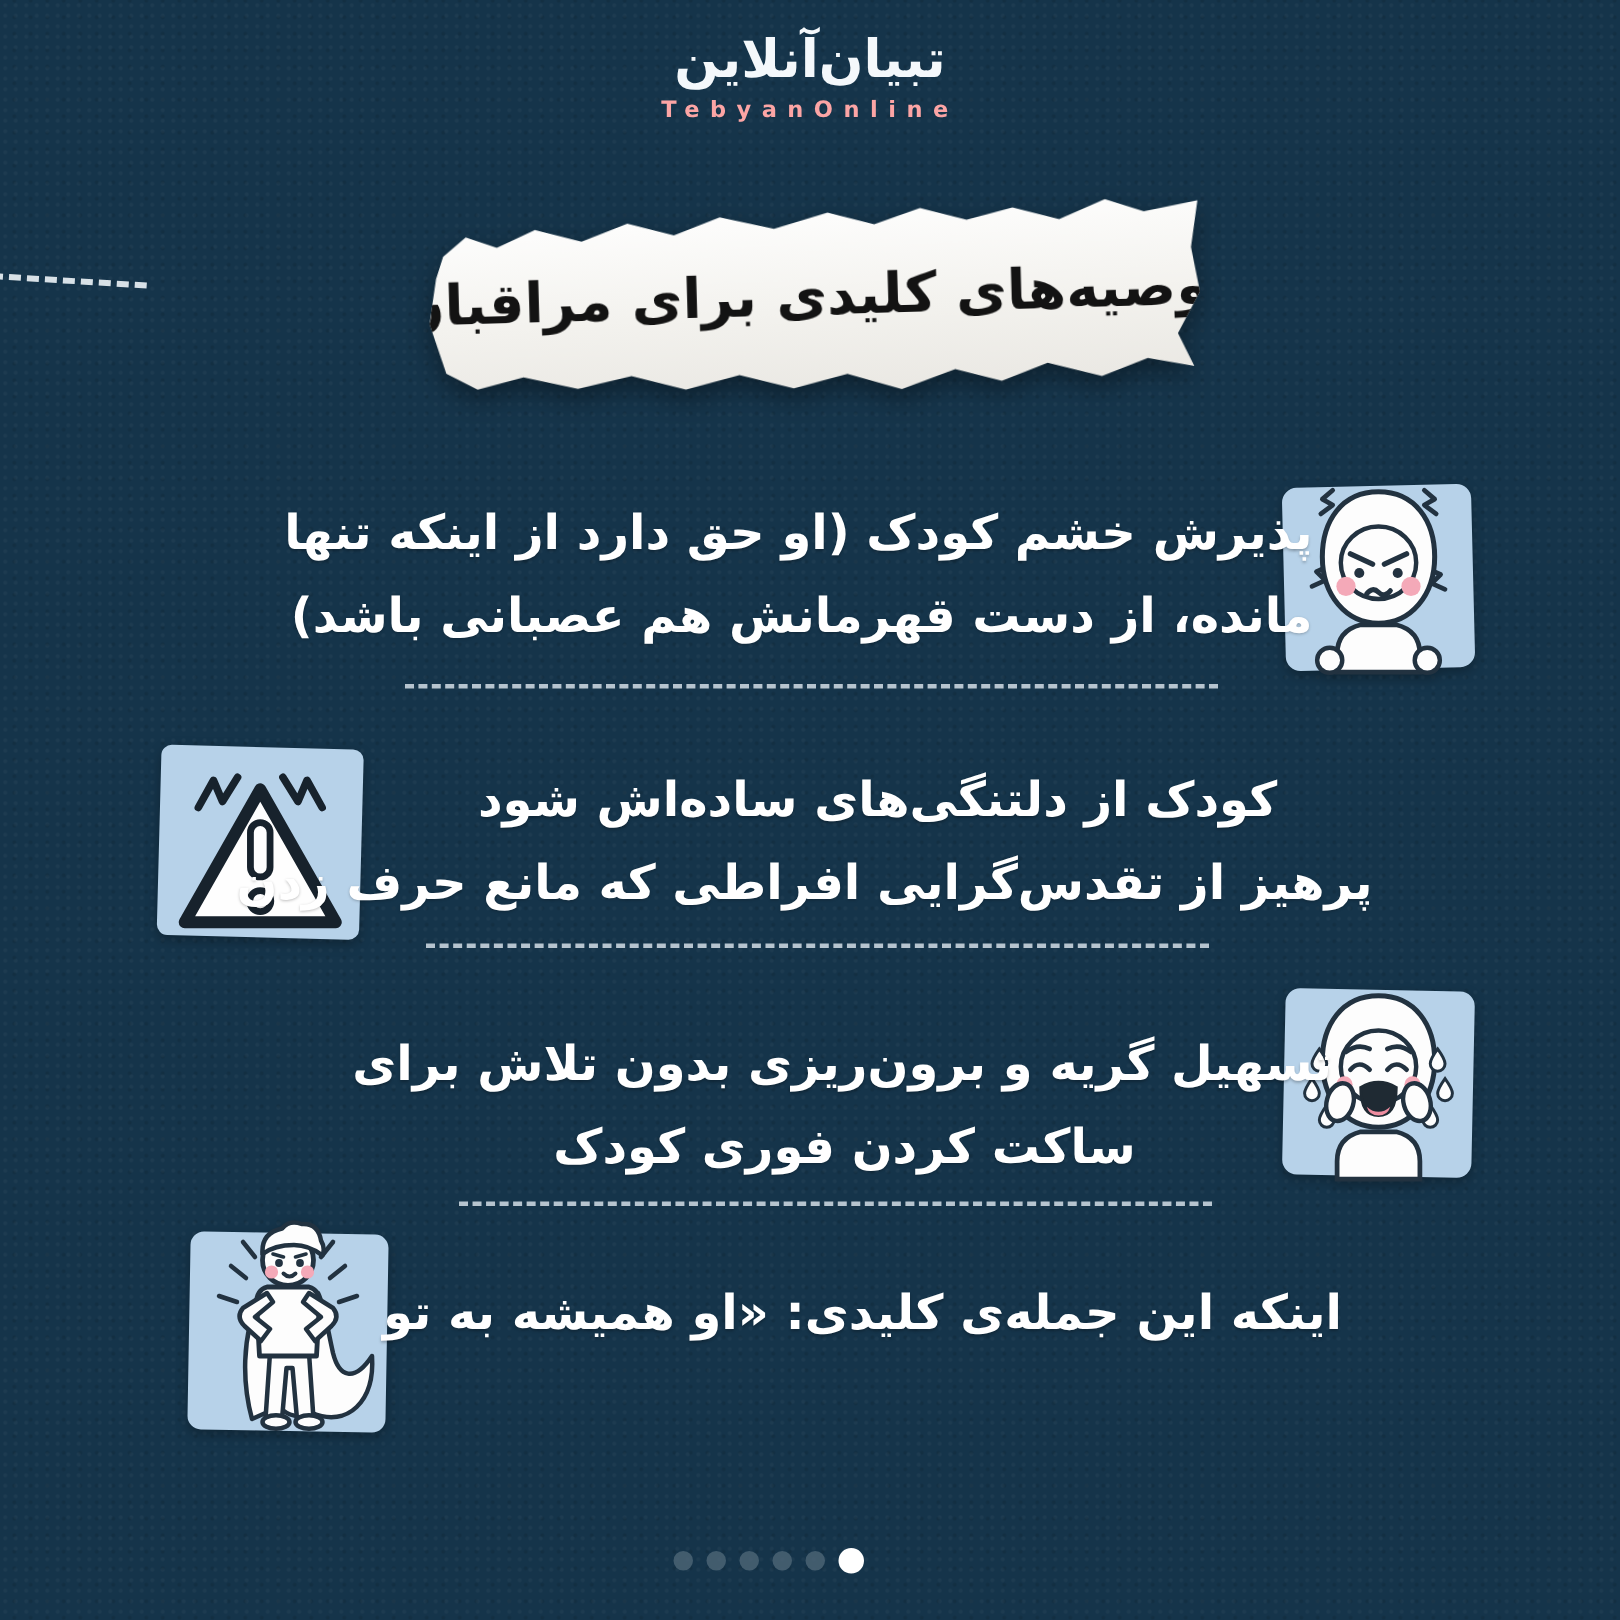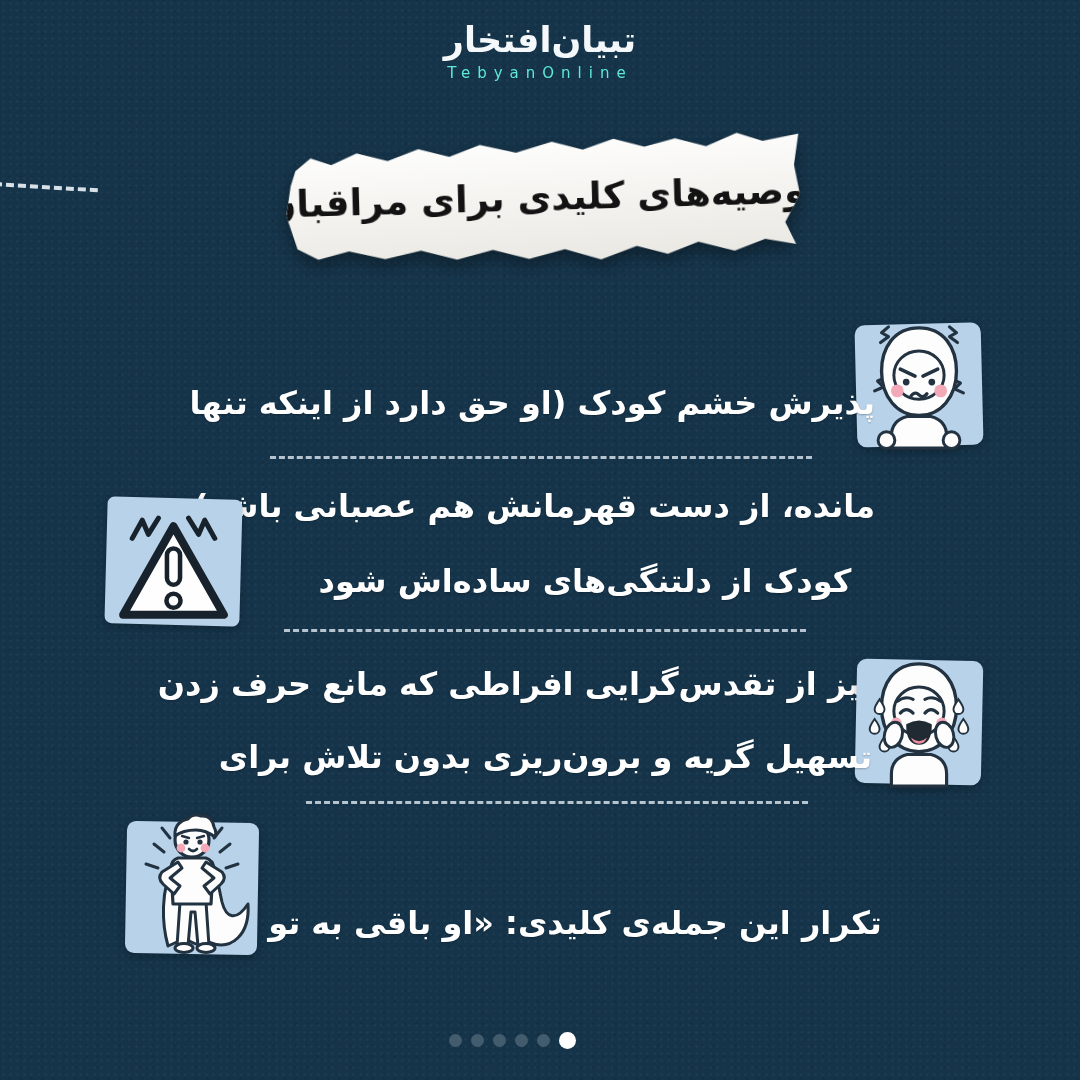--- a/index.html
+++ b/index.html
@@ -13,65 +13,65 @@
     background-size:7px 7px, 11px 11px;
     background-position:0 0, 4px 6px;
     font-family:"DejaVu Sans", sans-serif;
     color:#ffffff;
   }
   .abs { position:absolute; }
 
   
   .logo-wrap { top:20px; left:0; right:0; text-align:center; }
   .logo-fa { font-size:35px; font-weight:bold; color:#f4f8fb; letter-spacing:0; }
-  .logo-en { margin-top:4px; font-size:15px; font-weight:400; letter-spacing:7px; color:#5eead4; direction:ltr; }
+  .logo-en { margin-top:4px; font-size:15px; font-weight:700; letter-spacing:7px; color:#fca5a5; direction:ltr; }
 
   
   .dash-decor { top:182px; left:-6px; width:104px; border-top:4px dashed #e9f0f5; transform:rotate(3.5deg); transform-origin:left center; opacity:.92; }
 
   
   .banner-outer { top:137px; left:286px; width:514px; height:124px; filter:drop-shadow(0 7px 9px rgba(0,0,0,0.38)); transform:rotate(-1.6deg); }
   .banner-paper {
     width:100%; height:100%;
     background:linear-gradient(178deg,#ffffff 0%, #f3f2ee 55%, #e9e7e2 100%);
     clip-path:polygon(2% 22%, 5% 12%, 9% 18%, 14% 9%, 20% 16%, 26% 7%, 32% 14%, 38% 5%, 45% 12%, 52% 4%, 58% 11%, 64% 3%, 70% 10%, 76% 4%, 82% 11%, 88% 1%, 93% 8%, 100% 3%, 99% 28%, 100% 52%, 97% 74%, 99% 92%, 93% 87%, 87% 96%, 80% 88%, 74% 97%, 68% 90%, 61% 100%, 54% 91%, 47% 98%, 40% 90%, 33% 97%, 26% 89%, 19% 95%, 12% 88%, 6% 94%, 2% 85%, 0% 58%, 1% 34%);
     display:flex; align-items:center; justify-content:center;
   }
   .banner-title { font-size:37px; font-weight:bold; color:#131313; white-space:nowrap; padding-bottom:4px; }
 
   
   .tip-text { font-weight:bold; font-size:32px; line-height:55px; text-align:center; }
-  .tip-text div { white-space:nowrap; text-shadow:0 1px 2px rgba(0,0,0,.25);margin-top:48px; }
+  .tip-text div { white-space:nowrap; text-shadow:0 1px 2px rgba(0,0,0,.25); }
   .tip-icon { filter:drop-shadow(0 3px 4px rgba(0,0,0,.28)); }
 
   .divider { border-top:3px dashed rgba(222,233,240,.8); }
   .div-1 { top:456px; left:270px; width:542px; }
   .div-2 { top:629px; left:284px; width:522px; }
   .div-3 { top:801px; left:306px; width:502px; }
 
   .text-1 { top:328px; left:215px; width:660px; }
   .text-2 { top:506px; left:255px; width:660px; }
-  .text-3 { top:682px; left:222px; width:650px; }
+  .text-3 { top:682px; left:238px; width:650px; }
   .text-4 { top:848px; left:245px; width:660px; }
 
   .icon-1 { top:316px; left:850px; width:138px; height:136px; }
   .icon-2 { top:484px; left:96px;  width:156px; height:156px; }
   .icon-3 { top:652px; left:850px; width:138px; height:138px; }
   .icon-4 { top:804px; left:120px; width:144px; height:162px; }
 
   
   .dots { top:1032px; left:0; right:0; display:flex; flex-direction:row; justify-content:center; align-items:center; gap:9px; padding-right:56px; direction:ltr; }
   .dot { width:13px; height:13px; border-radius:50%; background:#51697a; opacity:.75; cursor:pointer; }
   .dot.active { width:17px; height:17px; background:#ffffff; opacity:1; }
 </style>
 </head>
 <body>
 
 <header class="abs logo-wrap">
-  <div class="logo-fa">تبیان‌افتخار</div>
+  <div class="logo-fa">تبیان‌آنلاین</div>
   <div class="logo-en">TebyanOnline</div>
 </header>
 
 <div class="abs dash-decor"></div>
 
 <div class="abs banner-outer">
   <div class="banner-paper">
     <div class="banner-title">توصیه‌های کلیدی برای مراقبان</div>
   </div>
 </div>
@@ -150,20 +150,21 @@
       <path d="M110 48 q5 7 5 10 a5 5 0 1 1 -10 0 q0 -3 5 -10 z"></path>
       <path d="M115 68 q5 7 5 10 a5 5 0 1 1 -10 0 q0 -3 5 -10 z"></path>
       <path d="M105 86 q5 7 5 10 a5 5 0 1 1 -10 0 q0 -3 5 -10 z"></path>
     </g>
     <ellipse cx="44" cy="84" rx="9" ry="13" fill="#fdfdfd" stroke="#223240" stroke-width="3" transform="rotate(16 44 84)"></ellipse>
     <ellipse cx="96" cy="84" rx="9" ry="13" fill="#fdfdfd" stroke="#223240" stroke-width="3" transform="rotate(-16 96 84)"></ellipse>
   </svg>
 </div>
 <div class="abs tip-text text-3">
   <div>تسهیل گریه و برون‌ریزی بدون تلاش برای</div>
+  <div>ساکت کردن فوری کودک</div>
 </div>
 
 <div class="abs divider div-3"></div>
 
 <div class="abs tip-icon icon-4">
   <svg viewBox="0 0 144 162" width="144" height="162">
     <rect x="6" y="18" width="132" height="132" rx="9" fill="#b7d2e9" transform="rotate(1 72 84)"></rect>
     <g stroke="#223240" stroke-width="3" stroke-linecap="round">
       <line x1="34" y1="40" x2="44" y2="48"></line>
       <line x1="26" y1="60" x2="38" y2="64"></line>
@@ -183,21 +184,21 @@
     <path d="M55 32 q-1 -14 13 -17 q5 -6 13 -3 q11 -1 13 11 q3 5 1 10 q-9 -7 -19 -7 q-13 0 -21 6 z" fill="#fdfdfd" stroke="#223240" stroke-width="3" stroke-linejoin="round"></path>
     <circle cx="66" cy="38" r="2.6" fill="#223240"></circle>
     <circle cx="80" cy="38" r="2.6" fill="#223240"></circle>
     <path d="M62 32 l7 2 M84 32 l-7 2" stroke="#223240" stroke-width="2.4" stroke-linecap="round"></path>
     <circle cx="61" cy="44" r="4.4" fill="#f4a9b8"></circle>
     <circle cx="85" cy="44" r="4.4" fill="#f4a9b8"></circle>
     <path d="M69 45 q4 4 8 0" stroke="#223240" stroke-width="2.6" fill="none" stroke-linecap="round"></path>
   </svg>
 </div>
 <div class="abs tip-text text-4">
-  <div>تکرار این جمله‌ی کلیدی: «او باقی به تو</div>
+  <div>اینکه این جمله‌ی کلیدی: «او همیشه به تو</div>
 </div>
 
 <div class="abs dots">
     <div class="dot"></div>
     <div class="dot"></div>
     <div class="dot"></div>
     <div class="dot"></div>
     <div class="dot"></div>
     <div class="dot active"></div>
   </div>

